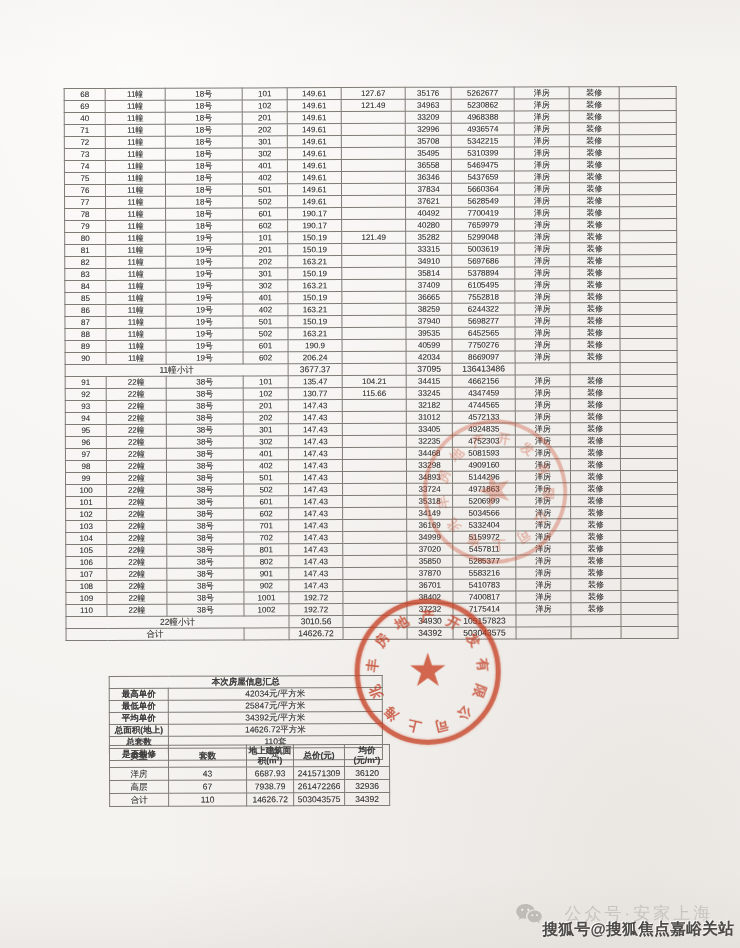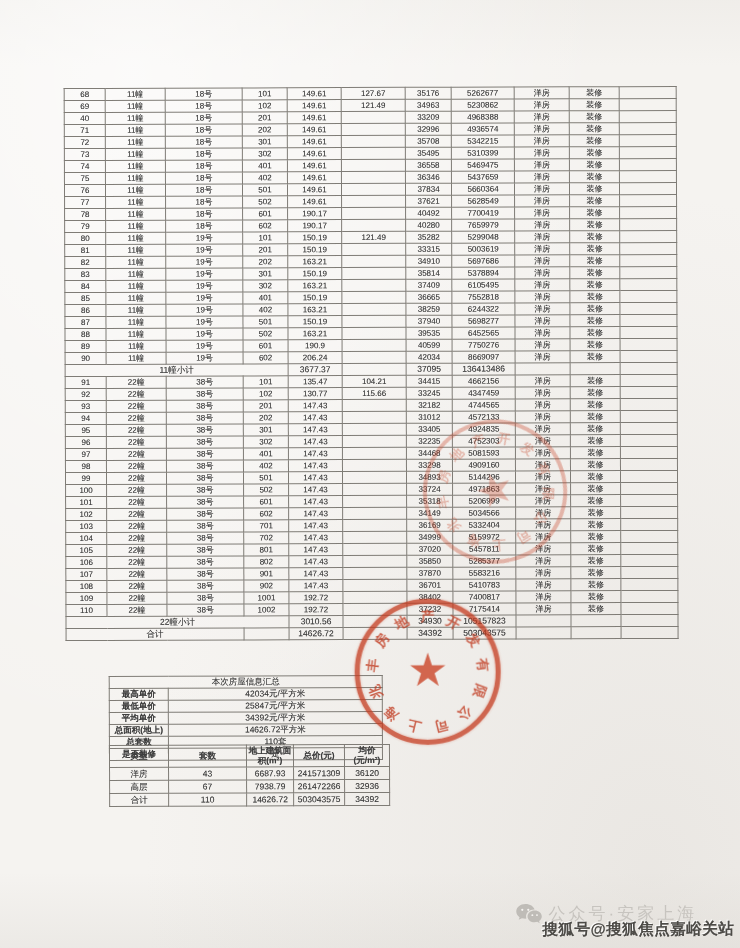--- a/index.html
+++ b/index.html
@@ -24,21 +24,21 @@
   }
   .main-table tr.sub td{font-size:8.5px;}
   
   .summary-table{position:absolute;left:108px;top:675px;width:273px;}
   .summary-table td{
     border:1px solid #7f7c76;height:11px;line-height:11px;
     font-size:8.5px;color:#3d3d3d;text-align:center;padding:0;
     white-space:nowrap;text-shadow:0 0 .4px rgba(70,70,70,.55);
   }
   .summary-table td.lbl{font-weight:bold;text-align:center;}
-  .summary-table td.hdr{font-weight:normal;}
+  .summary-table td.hdr{font-weight:bold;}
   
   .type-table{position:absolute;left:108px;top:744px;width:280px;}
   .type-table td{
     border:1px solid #7f7c76;height:12px;line-height:12px;
     font-size:8.5px;color:#3d3d3d;text-align:center;padding:0;
     text-shadow:0 0 .4px rgba(70,70,70,.55);
   }
   .type-table tr.hdr td{height:21px;line-height:1.15;font-weight:bold;white-space:normal;padding:0 1px;}
   
   .stamp{position:absolute;pointer-events:none;z-index:5;}
@@ -48,21 +48,21 @@
   .stamp-upper{left:423px;top:420px;width:144px;height:144px;opacity:.38;filter:blur(.7px);transform:rotate(-18deg);}
   .stamp-upper .ring{border:4px solid rgba(201,70,42,.9);}
   .stamp-upper .star{font-size:44px;color:rgba(201,70,42,.85);}
   .stamp-upper .arc-ch{font-size:13px;color:rgba(196,66,38,.9);}
   .stamp-lower{left:354px;top:599px;width:146px;height:146px;opacity:.92;filter:blur(.35px);}
   .stamp-lower .ring{border:5px solid rgba(197,58,30,.82);box-shadow:0 0 3px rgba(197,58,30,.35), inset 0 0 3px rgba(197,58,30,.3);}
   .stamp-lower .star{font-size:46px;color:rgba(200,58,28,.82);}
   .stamp-lower .arc-ch{font-size:13.5px;color:rgba(192,55,28,.85);}
   
   .wm-wechat{
-    position:absolute;left:514px;top:903px;display:flex;align-items:center;gap:6px;
+    position:absolute;left:514px;top:903px;display:flex;align-items:center;gap:22px;
     color:#c7c4bf;font-size:17px;letter-spacing:3px;white-space:nowrap;z-index:8;
   }
   .wm-wechat svg{flex:0 0 auto;}
   .wm-sohu{
     position:absolute;left:541px;top:920px;z-index:9;
     color:#4d4b47;font-size:15.5px;font-weight:bold;letter-spacing:.5px;white-space:nowrap;
     text-shadow:-1px -1px 0 rgba(255,255,255,.85), 0 0 .5px rgba(60,60,60,.6);
   }
 </style>
 </head>

